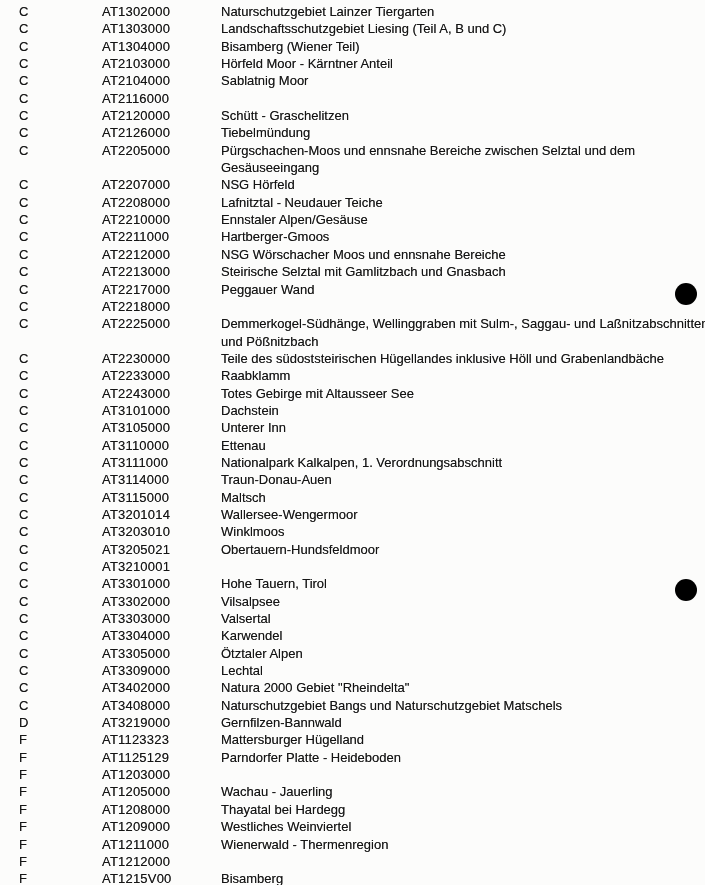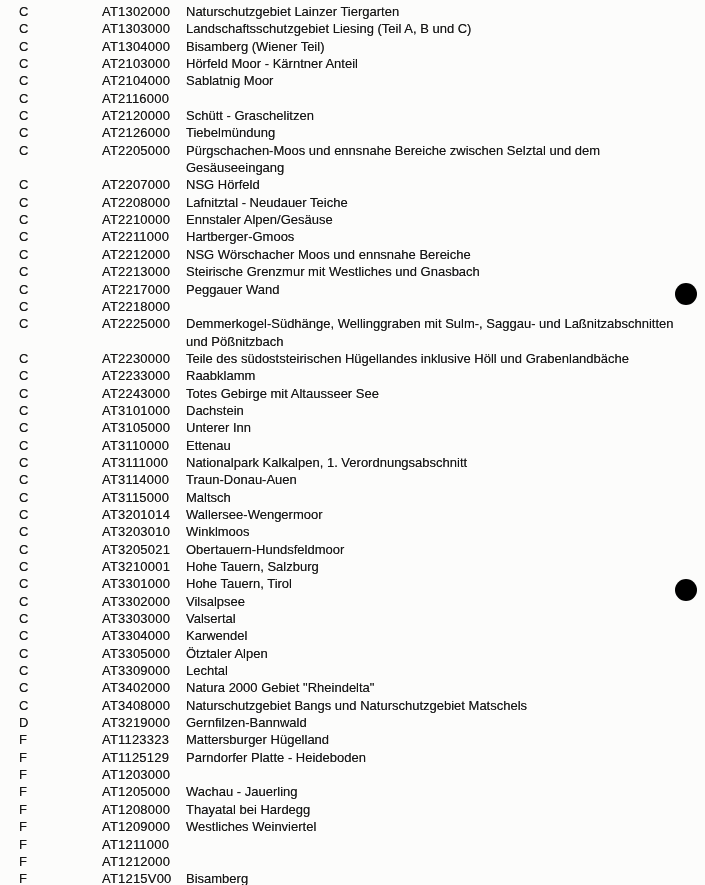--- a/index.html
+++ b/index.html
@@ -30,21 +30,21 @@
   }
   .row {
     position: relative;
     display: grid;
     grid-template-columns: 83px 84px 1fr;
     padding-left: 19px;
     line-height: 17.35px;
   }
   .col { display: block; }
   .code { letter-spacing: 0.2px; }
-  .name { white-space: pre; }
+  .name { white-space: pre; margin-left: 35px; }
   .dot {
     position: absolute;
     right: 8px;
     width: 22px;
     height: 22px;
     border-radius: 50%;
     background: #000000;
   }
 </style>
 </head>
@@ -118,21 +118,21 @@
     <span class="col name">Hartberger-Gmoos</span>
   </div>
       <div class="row">
     <span class="col status">C</span>
     <span class="col code">AT2212000</span>
     <span class="col name">NSG Wörschacher Moos und ennsnahe Bereiche</span>
   </div>
       <div class="row">
     <span class="col status">C</span>
     <span class="col code">AT2213000</span>
-    <span class="col name">Steirische Grenzmur mit Westliches und Gnasbach</span>
+    <span class="col name">Steirische Selztal mit Gamlitzbach und Gnasbach</span>
   </div>
       <div class="row">
     <span class="col status">C</span>
     <span class="col code">AT2217000</span>
     <span class="col name">Peggauer Wand</span>
   <span class="dot" style="background: rgb(0, 0, 0); top: 2px;"></span>
       </div>
       <div class="row">
     <span class="col status">C</span>
     <span class="col code">AT2218000</span>
@@ -199,21 +199,20 @@
     <span class="col name">Winklmoos</span>
   </div>
       <div class="row">
     <span class="col status">C</span>
     <span class="col code">AT3205021</span>
     <span class="col name">Obertauern-Hundsfeldmoor</span>
   </div>
       <div class="row">
     <span class="col status">C</span>
     <span class="col code">AT3210001</span>
-    <span class="col name">Hohe Tauern, Salzburg</span>
   </div>
       <div class="row">
     <span class="col status">C</span>
     <span class="col code">AT3301000</span>
     <span class="col name">Hohe Tauern, Tirol</span>
   </div>
       <div class="row">
     <span class="col status">C</span>
     <span class="col code">AT3302000</span>
     <span class="col name">Vilsalpsee</span>
@@ -279,20 +278,21 @@
     <span class="col name">Thayatal bei Hardegg</span>
   </div>
       <div class="row">
     <span class="col status">F</span>
     <span class="col code">AT1209000</span>
     <span class="col name">Westliches Weinviertel</span>
   </div>
       <div class="row">
     <span class="col status">F</span>
     <span class="col code">AT1211000</span>
+    <span class="col name">Wienerwald - Thermenregion</span>
   </div>
       <div class="row">
     <span class="col status">F</span>
     <span class="col code">AT1212000</span>
   </div>
       <div class="row">
     <span class="col status">F</span>
     <span class="col code">AT1215V00</span>
     <span class="col name">Bisamberg</span>
   </div>

